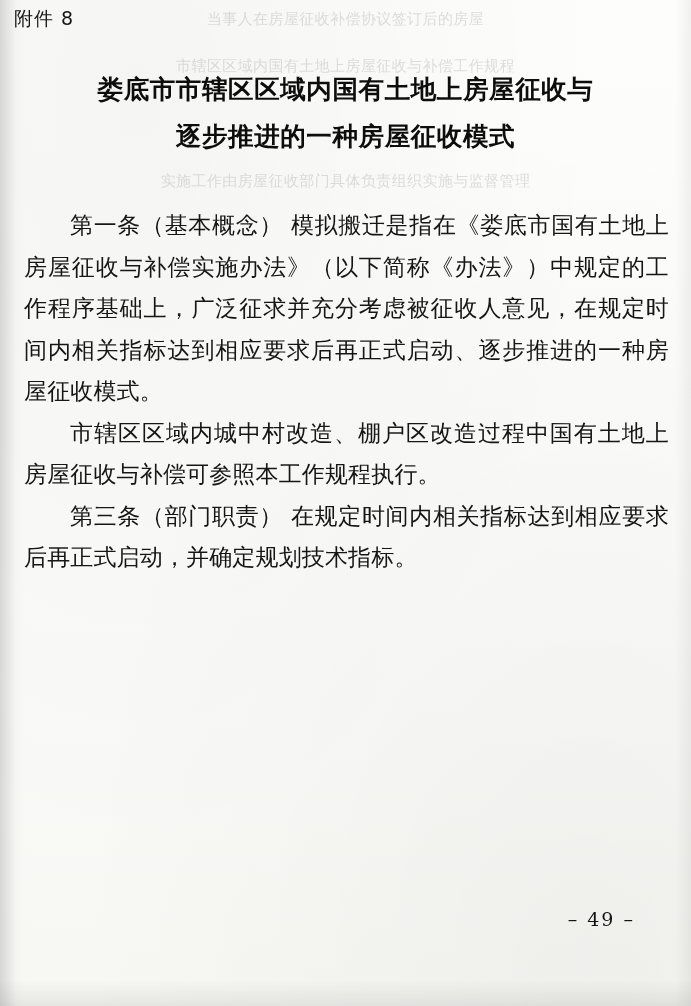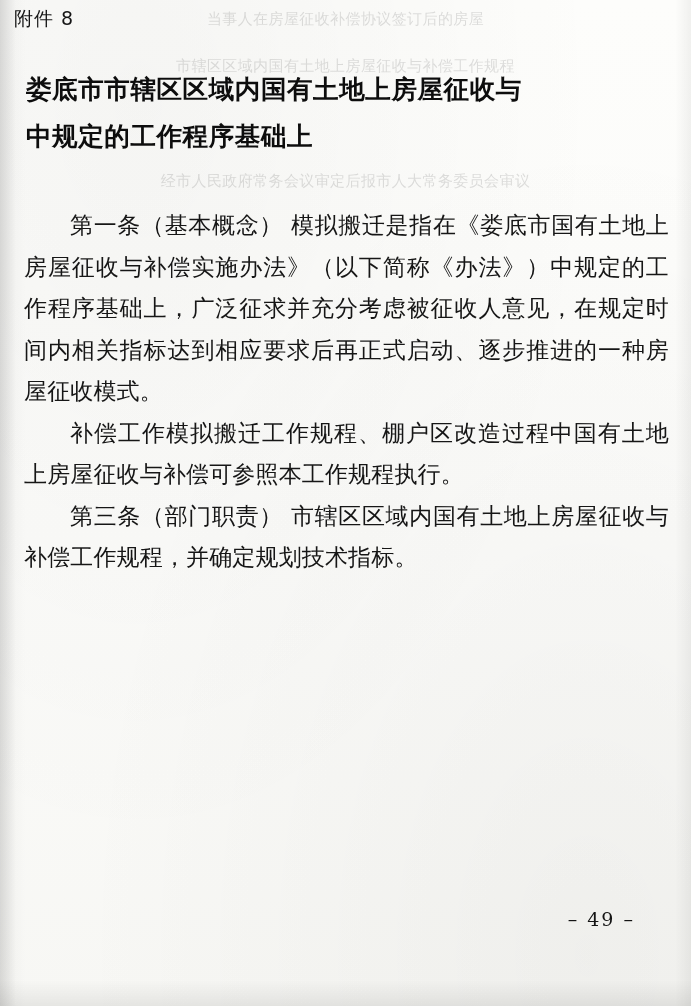--- a/index.html
+++ b/index.html
@@ -59,21 +59,21 @@
     letter-spacing: 1px;
     color: #151515;
     font-family: "DejaVu Sans", "Liberation Sans", sans-serif;
   }
 
   .doc-title {
     position: absolute;
     left: 26px;
     right: 26px;
     top: 66px;
-    text-align: left;
+    text-align: center;
     font-size: 25.5px;
     font-weight: bold;
     line-height: 47px;
     letter-spacing: 0.6px;
     color: #0d0d0d;
     font-family: "DejaVu Serif", "Liberation Serif", serif;
   }
   .doc-title .line2 {
     display: block;
   }
@@ -131,35 +131,35 @@
     background: linear-gradient(0deg, rgba(0,0,0,0.07), rgba(0,0,0,0));
   }
 </style>
 </head>
 <body>
 
 <div class="page"></div>
 
 <div class="ghost" style="top: 4px;">当事人在房屋征收补偿协议签订后的房屋</div>
 <div class="ghost" style="top: 51px;">市辖区区域内国有土地上房屋征收与补偿工作规程</div>
-<div class="ghost" style="top: 166px;">经市人民政府常务会议审定后报市人大常务委员会审议</div>
+<div class="ghost" style="top: 166px;">实施工作由房屋征收部门具体负责组织实施与监督管理</div>
 
 <div class="content">
 
   <div class="attach-label">附件 8</div>
 
   <div class="doc-title">
     <span>娄底市市辖区区域内国有土地上房屋征收与</span>
-    <span class="line2">中规定的工作程序基础上</span>
+    <span class="line2">逐步推进的一种房屋征收模式</span>
   </div>
 
   <div class="body-text">
     <p>第一条（基本概念） 模拟搬迁是指在《娄底市国有土地上房屋征收与补偿实施办法》（以下简称《办法》）中规定的工作程序基础上，广泛征求并充分考虑被征收人意见，在规定时间内相关指标达到相应要求后再正式启动、逐步推进的一种房屋征收模式。</p>
-    <p>补偿工作模拟搬迁工作规程、棚户区改造过程中国有土地上房屋征收与补偿可参照本工作规程执行。</p>
-    <p>第三条（部门职责） 市辖区区域内国有土地上房屋征收与补偿工作规程，并确定规划技术指标。</p>
+    <p>市辖区区域内城中村改造、棚户区改造过程中国有土地上房屋征收与补偿可参照本工作规程执行。</p>
+    <p>第三条（部门职责） 在规定时间内相关指标达到相应要求后再正式启动，并确定规划技术指标。</p>
   </div>
 
   <div class="page-number">– 49 –</div>
 </div>
 
 <div class="edge-shadow left"></div>
 <div class="edge-shadow right"></div>
 <div class="edge-shadow bottomfade"></div>
 
 </body></html>

